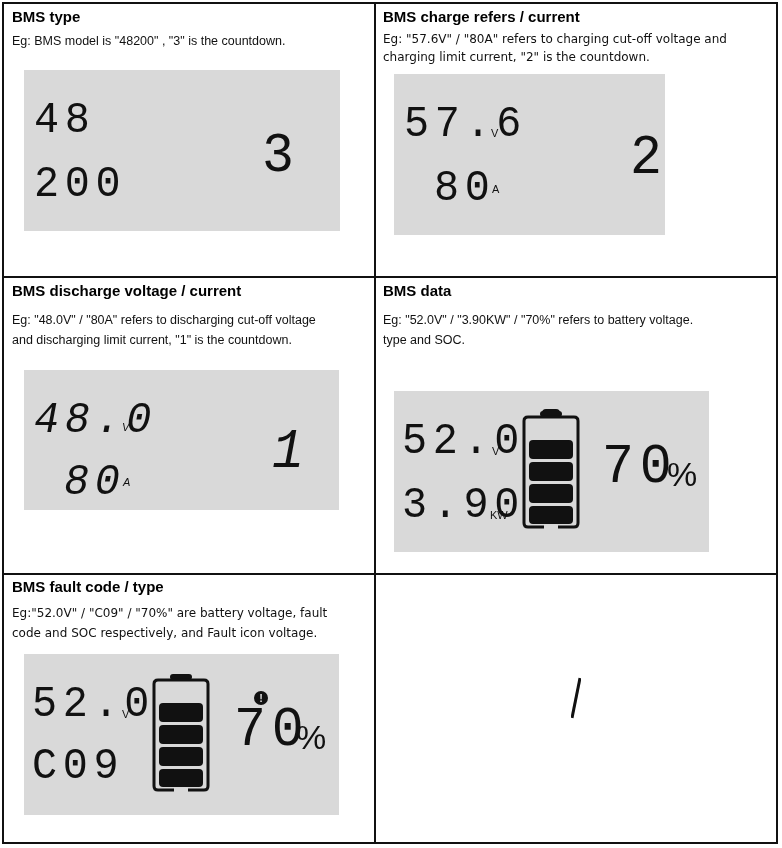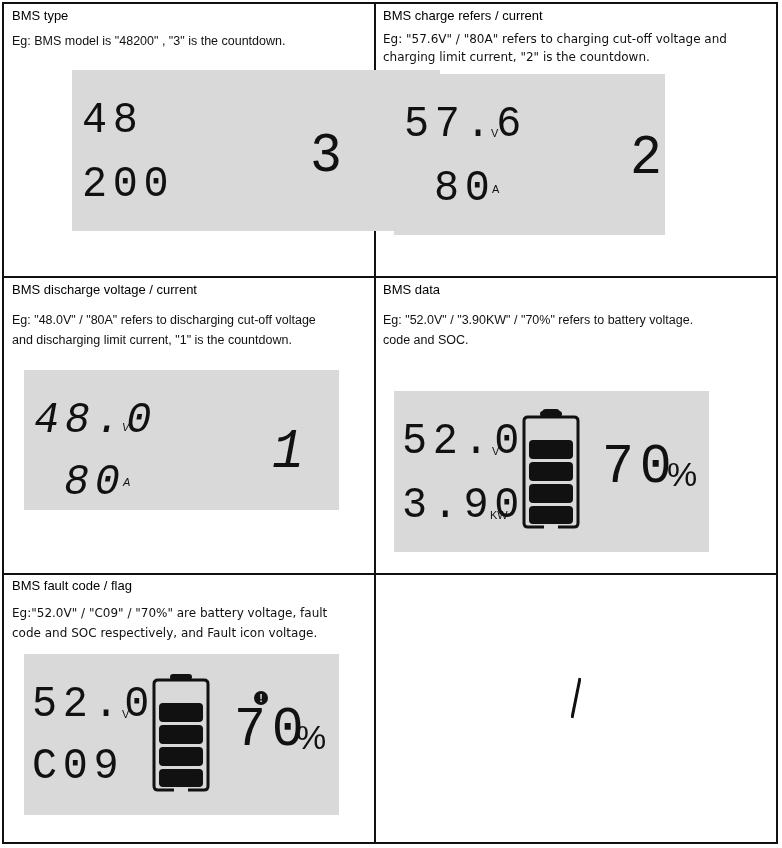--- a/index.html
+++ b/index.html
@@ -6,21 +6,21 @@
   html, body { width: 782px; height: 848px; background: #ffffff; overflow: hidden; }
   body { font-family: "Liberation Sans", sans-serif; color: #000; position: relative; }
 
   .grid {
     position: absolute; left: 2px; top: 2px; width: 776px; height: 842px;
     border: 2px solid #111;
   }
   .vline { position: absolute; left: 370px; top: 0; width: 2px; height: 100%; background: #111; }
   .hline { position: absolute; left: 0; width: 100%; height: 2px; background: #111; }
   .cell-title {
-    position: absolute; font-weight: normal; font-size: 13px; white-space: nowrap;
+    position: absolute; font-weight: bold; font-size: 15px; white-space: nowrap;
   }
   .cell-desc {
     position: absolute; font-size: 12.5px; line-height: 20px; white-space: nowrap; color: #111;
   }
   .cell-desc.serif { font-family: "DejaVu Sans", sans-serif; font-size: 12px; line-height: 18px; }
 
   .lcd {
     position: absolute; background: #d9d9d9;
   }
   .seg {
@@ -48,21 +48,21 @@
 
 <div class="grid">
   <div class="vline"></div>
   <div class="hline" style="top:272px"></div>
   <div class="hline" style="top:569px"></div>
 </div>
 
 <div>
   <div class="cell-title" style="left:12px; top:8px;">BMS type</div>
   <div class="cell-desc" style="left:12px; top:31px;">Eg: BMS model is "48200" , "3" is the countdown.</div>
-  <div class="lcd" style="left:24px; top:70px; width:368px; height:161px;margin-left:48px;">
+  <div class="lcd" style="left:24px; top:70px; width:316px; height:161px;">
     <div class="seg seg-big" style="left:10px; top:28px;">48</div>
     <div class="seg seg-big" style="left:10px; top:92px;">200</div>
     <div class="seg seg-huge" style="left:238px; top:58px;">3</div>
   </div>
 </div>
 
 <div>
   <div class="cell-title" style="left:383px; top:8px;">BMS charge refers / current</div>
   <div class="cell-desc serif" style="left:383px; top:30px;">Eg: "57.6V" / "80A" refers to charging cut-off voltage and</div>
   <div class="cell-desc serif" style="left:383px; top:48px;">charging limit current, "2" is the countdown.</div>
@@ -84,42 +84,42 @@
     <div class="unit" style="left:98px; top:51px;">V</div>
     <div class="seg seg-big" style="left:40px; top:90px;">80</div>
     <div class="unit" style="left:99px; top:106px;">A</div>
     <div class="seg seg-huge" style="left:248px; top:54px;">1</div>
   </div>
 </div>
 
 <div>
   <div class="cell-title" style="left:383px; top:282px;text-align:right;">BMS data</div>
   <div class="cell-desc" style="left:383px; top:310px;">Eg: "52.0V" / "3.90KW" / "70%" refers to battery voltage.</div>
-  <div class="cell-desc" style="left:383px; top:330px;">code and SOC.</div>
+  <div class="cell-desc" style="left:383px; top:330px;">type and SOC.</div>
   <div class="lcd" style="left:394px; top:391px; width:315px; height:161px;">
     <div class="seg seg-big" style="left:8px; top:28px;">52.0</div>
     <div class="unit" style="left:98px; top:54px;">V</div>
     <div class="seg seg-big" style="left:8px; top:92px;">3.90</div>
     <div class="unit" style="left:96px; top:118px;">KW</div>
     <svg class="battery" style="left:128px; top:16px;" width="58" height="124" viewBox="0 0 58 124">
       <path d="M20 6 Q20 2 24 2 L34 2 Q38 2 38 6 L38 8 Z" fill="#111"></path>
       <rect x="18" y="4" width="22" height="6" rx="3" fill="#111"></rect>
       <path d="M22 120 L6 120 Q2 120 2 116 L2 14 Q2 10 6 10 L52 10 Q56 10 56 14 L56 116 Q56 120 52 120 L36 120" fill="none" stroke="#111" stroke-width="3"></path>
       <rect x="7" y="33" width="44" height="19" rx="4" fill="#111"></rect>
       <rect x="7" y="55" width="44" height="19" rx="4" fill="#111"></rect>
       <rect x="7" y="77" width="44" height="19" rx="4" fill="#111"></rect>
       <rect x="7" y="99" width="44" height="18" rx="4" fill="#111"></rect>
     </svg>
     <div class="seg seg-huge" style="left:208px; top:48px;">70</div>
     <div class="pct" style="left:273px; top:64px;">%</div>
   </div>
 </div>
 
 <div>
-  <div class="cell-title" style="left:12px; top:578px;">BMS fault code / flag</div>
+  <div class="cell-title" style="left:12px; top:578px;">BMS fault code / type</div>
   <div class="cell-desc serif" style="left:12px; top:604px;">Eg:"52.0V" / "C09" / "70%" are battery voltage, fault</div>
   <div class="cell-desc serif" style="left:12px; top:624px;">code and SOC respectively, and Fault icon voltage.</div>
   <div class="lcd" style="left:24px; top:654px; width:315px; height:161px;">
     <div class="seg seg-big" style="left:8px; top:28px;">52.0</div>
     <div class="unit" style="left:98px; top:54px;">V</div>
     <div class="seg seg-big" style="left:8px; top:90px;">C09</div>
     <svg class="battery" style="left:128px; top:16px;" width="58" height="124" viewBox="0 0 58 124">
       <rect x="18" y="4" width="22" height="6" rx="3" fill="#111"></rect>
       <path d="M22 120 L6 120 Q2 120 2 116 L2 14 Q2 10 6 10 L52 10 Q56 10 56 14 L56 116 Q56 120 52 120 L36 120" fill="none" stroke="#111" stroke-width="3"></path>
       <rect x="7" y="33" width="44" height="19" rx="4" fill="#111"></rect>

